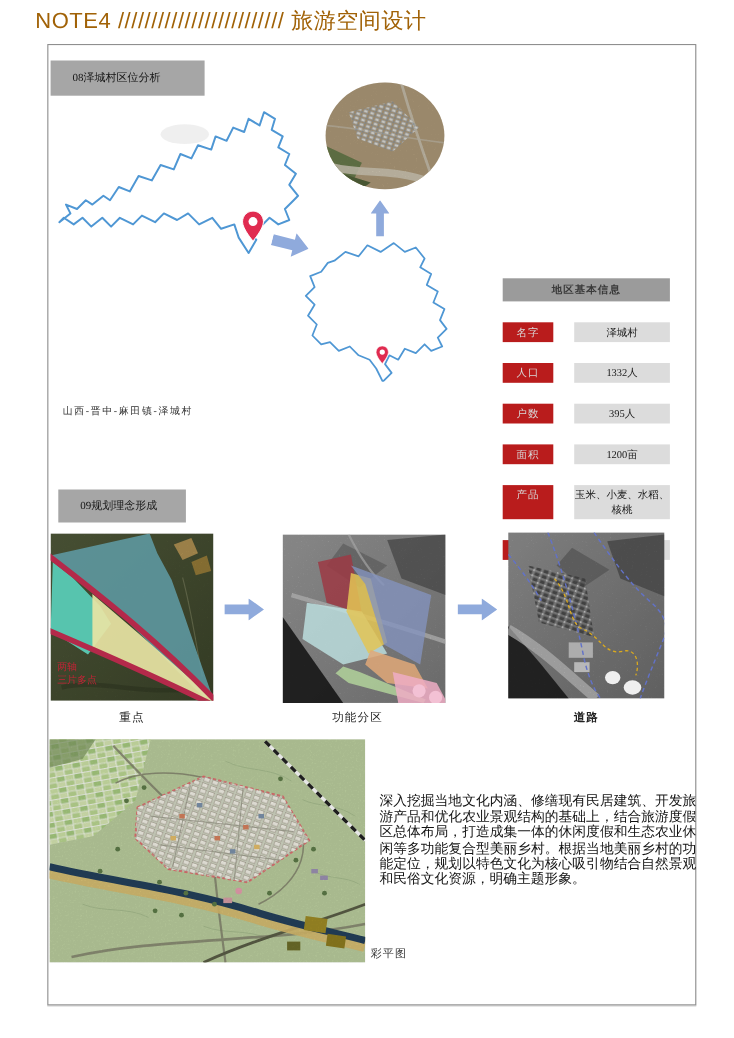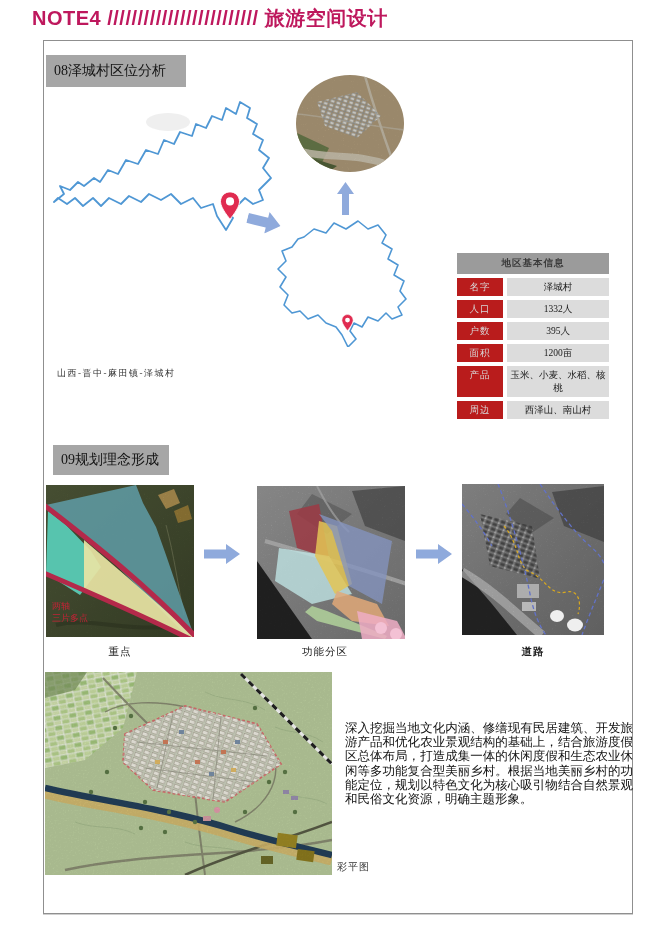--- a/index.html
+++ b/index.html
@@ -1,28 +1,28 @@
 <!DOCTYPE html>
 <html><head>
 <meta charset="utf-8">
 <style>
   html,body{margin:0;padding:0;background:#ffffff;}
   .page{position:relative;width:667px;height:944px;background:#fff;overflow:hidden;
         font-family:"Liberation Serif","DejaVu Serif",serif;}
   .abs{position:absolute;}
   .page-header{left:32px;top:5px;font-family:"Liberation Sans","DejaVu Sans",sans-serif;
-        font-weight:bold;font-size:20px;color:#be185d;letter-spacing:.5px;white-space:nowrap;}
+        font-weight:normal;font-size:20px;color:#a16207;letter-spacing:.5px;white-space:nowrap;}
   .frame{left:43px;top:40px;width:588px;height:872px;border:1px solid #8f8f8f;background:#fff;
         box-shadow:0 1px 0 #cfcfcf;}
-  .title-box{background:#a6a6a6;color:#141414;font-size:14px;display:flex;align-items:center;
-        padding-left:8px;box-sizing:border-box;}
+  .title-box{background:#a6a6a6;color:#141414;font-size:10px;display:flex;align-items:center;
+        padding-left:20px;box-sizing:border-box;}
   .tb1{left:46px;top:55px;width:140px;height:32px;}
   .tb2{left:53px;top:445px;width:116px;height:30px;}
   .info-table{left:457px;top:253px;width:152px;display:grid;grid-template-columns:46px 1fr;
-        gap:4px;background:#fff;font-size:9.5px;}
+        gap:19px;background:#fff;font-size:9.5px;}
   .it-header{grid-column:1/3;background:#9b9b9b;color:#3a3a3a;text-align:center;padding:4px 0;
         font-weight:bold;letter-spacing:1px;}
   .it-label{background:#b91c1c;color:#d8d8d8;text-align:center;padding:2.5px 0;letter-spacing:1px;}
   .it-value{background:#dcdcdc;color:#1a1a1a;text-align:center;padding:2.5px 0;}
   .region-caption{left:57px;top:367px;font-size:9px;color:#333;letter-spacing:1.5px;}
   .ccap{top:645px;font-size:10.5px;color:#222;text-align:center;letter-spacing:1px;}
   .c1{left:46px;width:148px;}
   .c2{left:251px;width:148px;}
   .c3{left:462px;width:142px;font-weight:bold;}
   .plan-caption{left:337px;top:860px;font-size:10px;color:#333;letter-spacing:1px;}

